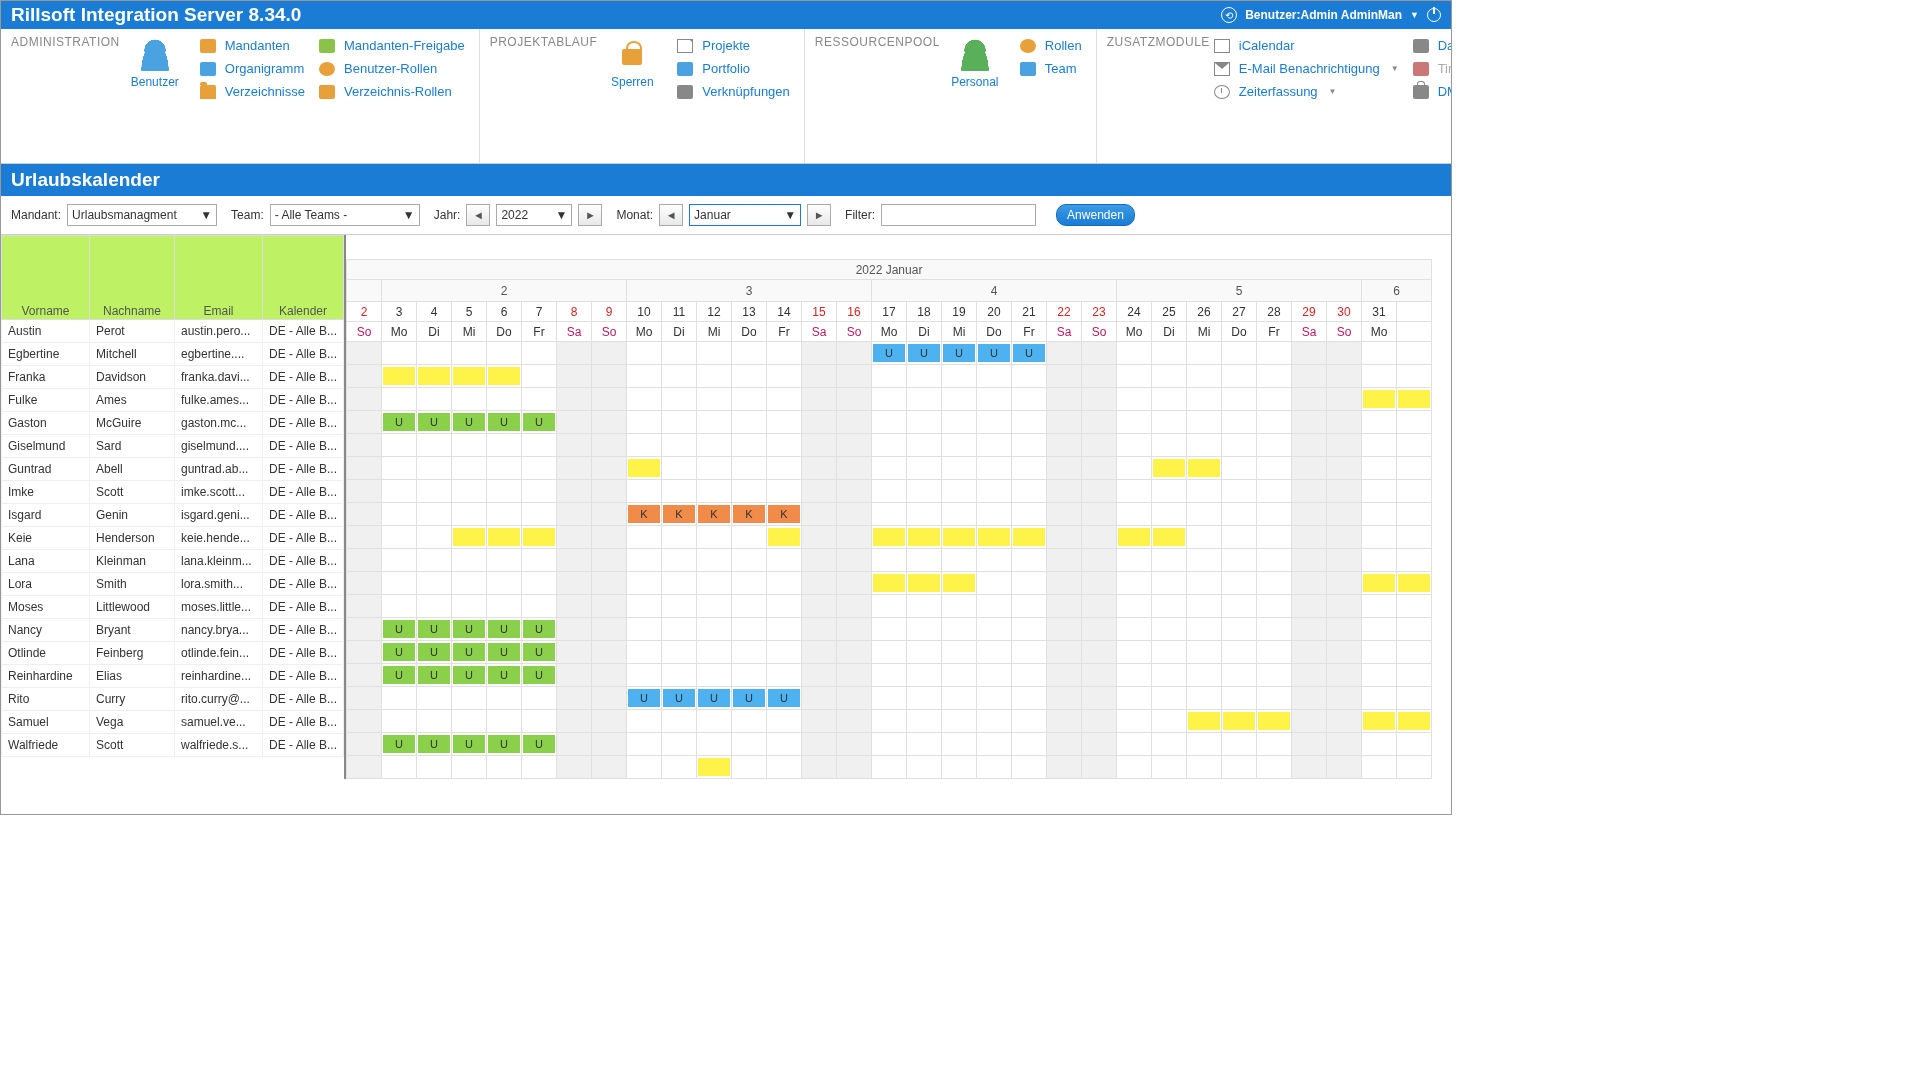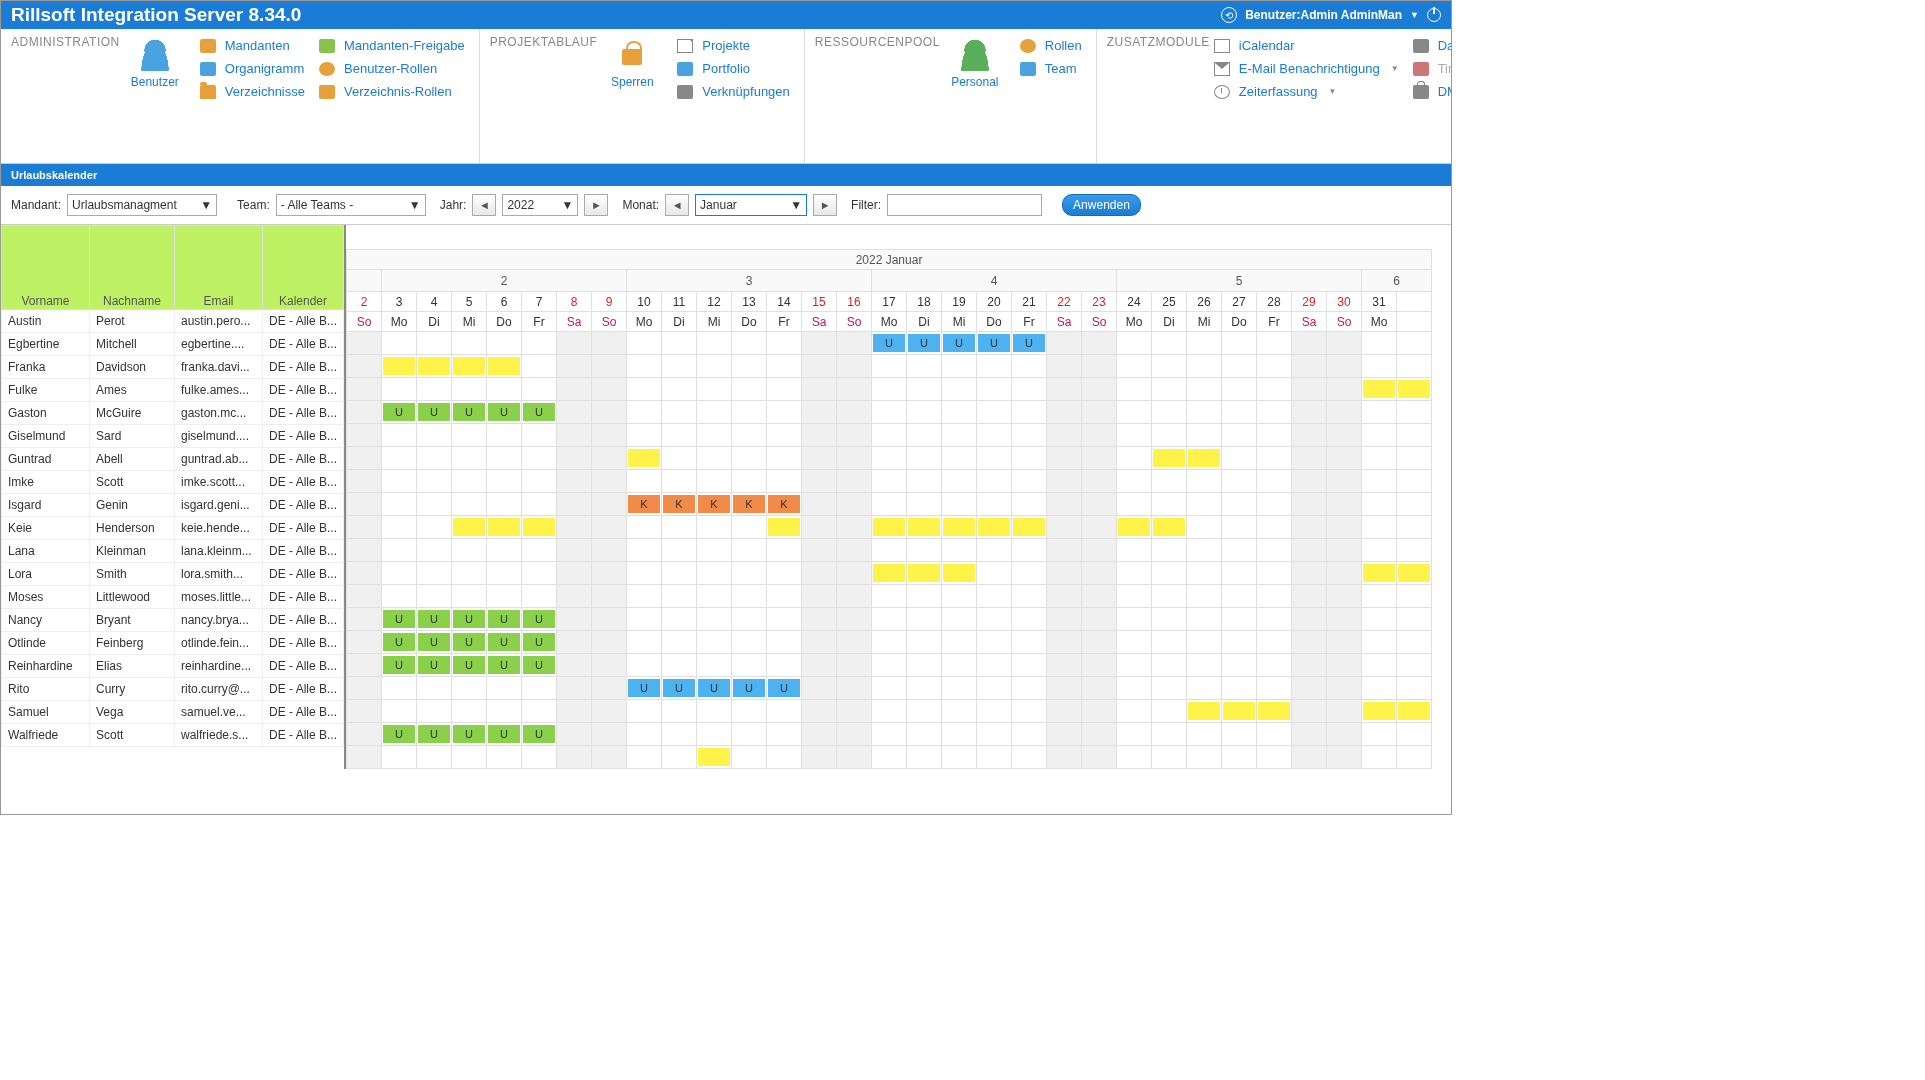--- a/index.html
+++ b/index.html
@@ -47,21 +47,21 @@
 .ic-mail { background:#fff; border:1px solid #888; position:relative; }
 .ic-mail::after { content:''; position:absolute; top:0; left:0; width:0; height:0; border-left:7px solid transparent; border-right:7px solid transparent; border-top:6px solid #888; }
 .ic-time { background:#fff; border:1px solid #888; border-radius:50%; position:relative; }
 .ic-time::after { content:''; position:absolute; top:2px; left:6px; width:1px; height:5px; background:#888; }
 .ic-trash { background:#888; border-radius:2px; }
 .ic-tl { background:#c77; border-radius:2px; }
 .ic-dms { background:#888; border-radius:2px; position:relative; }
 .ic-dms::after { content:''; position:absolute; top:-4px; left:4px; width:6px; height:4px; border:1px solid #888; border-bottom:none; border-radius:3px 3px 0 0; }
 .ic-gear { background:#888; border-radius:50%; position:relative; }
 .ic-leave { background:#d88; border-radius:2px; }
-.subheader { background:#1a7cd4; color:#fff; padding: 5px 10px; font-size: 11px; font-weight: bold; }
+.subheader { background:#1a7cd4; color:#fff; padding: 5px 10px; font-size: 19px; font-weight: bold; }
 .toolbar { display:flex; align-items:center; padding: 8px 10px; gap: 6px; flex-wrap: wrap; }
 .toolbar label { color:#333; }
 .sel { border:1px solid #aaa; background:#fff; padding: 2px 4px; display:inline-flex; align-items:center; gap:4px; cursor:pointer; height:22px; }
 .sel.w150 { width:150px; justify-content:space-between; }
 .sel.w70 { width:76px; justify-content:space-between; }
 .sel.w110 { width:112px; justify-content:space-between; border-color:#1a7cd4; }
 .navbtn { border:1px solid #aaa; background:linear-gradient(#fefefe,#e8e8e8); width:24px; height:22px; display:inline-flex; align-items:center; justify-content:center; cursor:pointer; font-size:11px; color:#555; }
 .txtin { border:1px solid #aaa; height:22px; width:155px; padding:0 4px; }
 .btn-apply { background:linear-gradient(#3a9be8,#1a7cd4); color:#fff; border:1px solid #156bb8; padding:3px 10px; cursor:pointer; border-radius:10px; font-size:12px; }
 .grid-wrap { display:flex; border-top:1px solid #ccc; }
@@ -246,21 +246,21 @@
   </div>
 
   <div class="subheader">Urlaubskalender</div>
 
   <div class="toolbar">
     <label>Mandant:</label>
     <div class="sel w150">
         <span>Urlaubsmanagment</span>
         <span class="chev">▼</span>
       </div>
-    <label style="margin-left:14px">Team:</label>
+    <label style="margin-left:8px">Team:</label>
     <div class="sel w150">
         <span>- Alle Teams -</span>
         <span class="chev">▼</span>
       </div>
     <label style="margin-left:8px">Jahr:</label>
     <div class="navbtn">◄</div>
     <div class="sel w70">
         <span>2022</span>
         <span class="chev">▼</span>
       </div>

